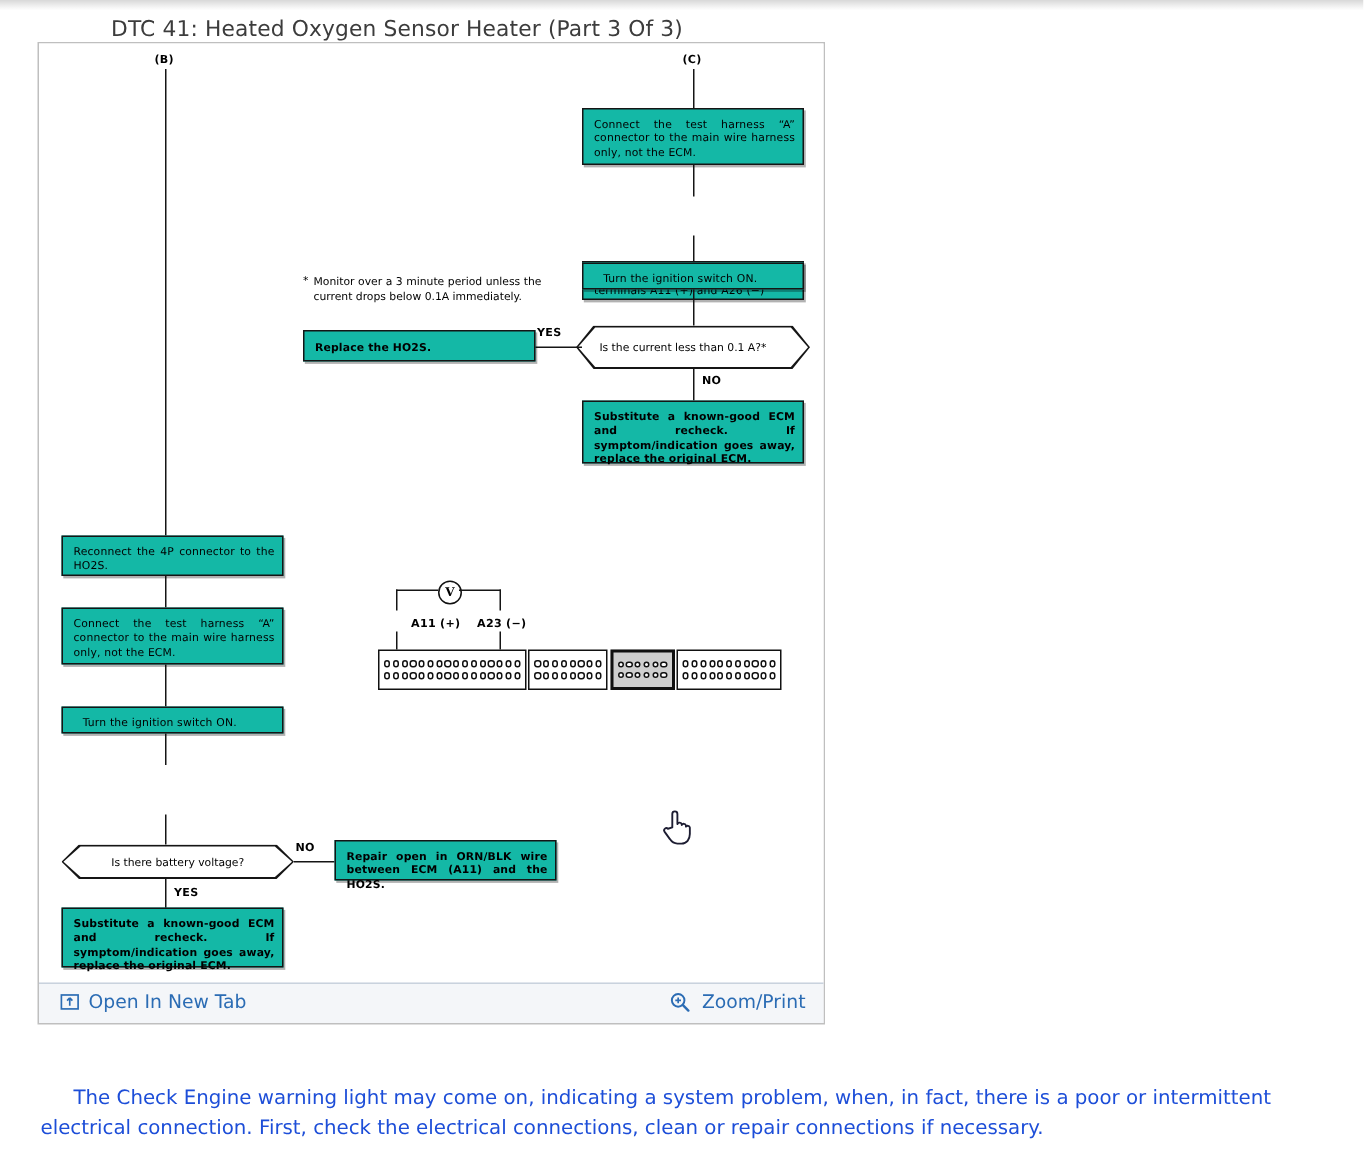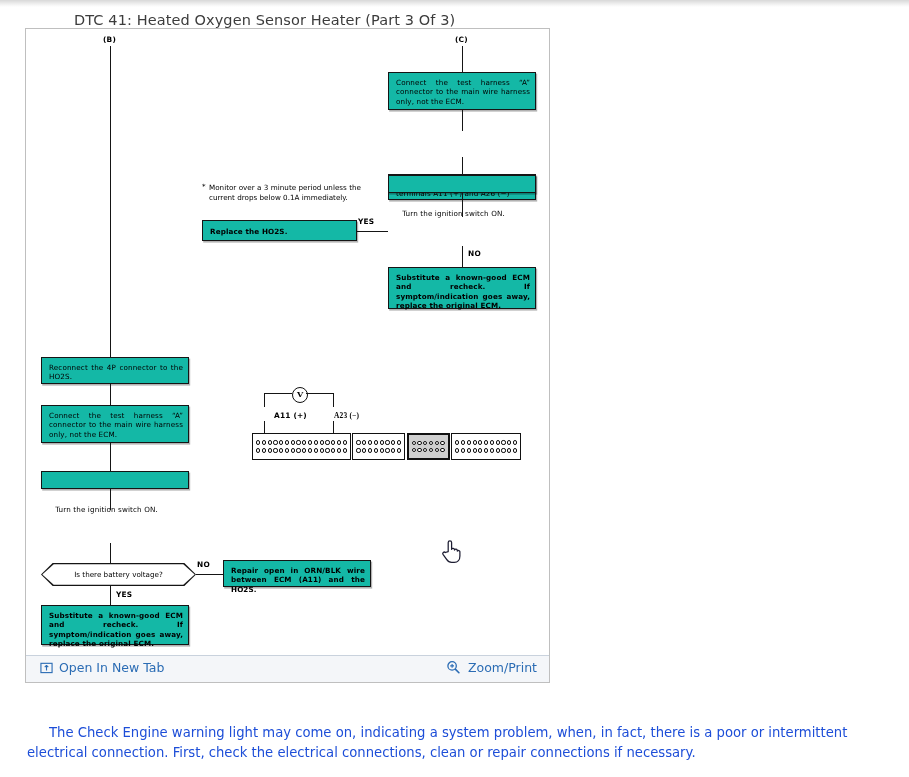--- a/index.html
+++ b/index.html
@@ -74,20 +74,21 @@
     gap: 6px;
     color: #2b6cb4;
     font-size: 12.5px;
     cursor: pointer;
   }
   .tb-right {
     position: absolute;
     right: 12px;
     top: 4px;
     display: flex;
+    align-items: center;
     gap: 8px;
     color: #2b6cb4;
     font-size: 12.5px;
     cursor: pointer;
   }
   .icon-svg { display: block; }
   .box {
     position: absolute;
     border: 1.4px solid #151515;
     background: #14b8a6;
@@ -99,21 +100,21 @@
   .box .txt {
     position: absolute;
     left: 7px;
     right: 5px;
     top: 5px;
     font-size: 7.2px;
     line-height: 9.4px;
     letter-spacing: .12px;
     text-align: justify;
   }
-  .box.center .txt { text-align: center; left: 4px; right: 21px; margin-top: 28px; }
+  .box.center .txt { text-align: center; left: 4px; right: 21px; }
   .box.bold .txt { font-weight: bold; }
 
   .hex {
     position: absolute;
     box-sizing: border-box;
     color: #000;
   }
   .hex .hexshape {
     position: absolute;
     inset: 0;
@@ -272,20 +273,25 @@
     <div class="box" style="left:362px; top:102px; width:148px; height:26px;margin-top:43px;">
       <div class="txt">Connect an ammeter between terminals A11 (+) and A26 (−)</div>
     </div>
     <div class="vline" style="left:436px; top:128px; height:18px;"></div>
 
     <div class="box center" style="left:362px; top:146px; width:148px; height:18px;">
       <div class="txt" style="top:5px;">Turn the ignition switch ON.</div>
     </div>
     <div class="vline" style="left:436px; top:164px; height:24px;"></div>
 
+    <div class="hex" style="left:358px; top:188px; width:156px; height:29px;">
+      <div class="hexshape"></div>
+      <div class="hexinner"></div>
+      <div class="txt">Is the current less than 0.1 A?*</div>
+    </div>
 
     <div class="hline" style="left:330px; top:202px; width:32px;"></div>
     <div class="lbl-sm" style="left:332px; top:188px;">YES</div>
     <div class="box bold" style="left:176px; top:191px; width:155px; height:21px;">
       <div class="txt" style="top:6px;">Replace the HO2S.</div>
     </div>
 
     <div class="note" style="left:183px; top:154px; width:152px;">
       <span class="star">*</span>
       <span>Monitor over a 3 minute period unless the current drops below 0.1A immediately.</span>
@@ -302,21 +308,21 @@
       <div class="vmeter" style="left:66px; top:0px;">
         <span>V</span>
       </div>
 
       <div class="hline" style="left:38px; top:6px; width:28px;"></div>
       <div class="hline" style="left:80px; top:6px; width:28px;"></div>
       <div class="vline" style="left:38px; top:6px; height:14px;"></div>
       <div class="vline" style="left:107px; top:6px; height:14px;"></div>
 
       <div class="lbl-sm" style="left:24px; top:24px;margin-left:24px;">A11 (+)</div>
-      <div class="lbl-sm" style="left:108px; top:24px;font-family:Liberation Serif, serif;">A23 (−)</div>
+      <div class="lbl-sm" style="left:92px; top:24px;">A23 (−)</div>
 
       <div class="vline" style="left:38px; top:34px; height:14px;"></div>
       <div class="vline" style="left:107px; top:34px; height:14px;"></div>
 
       <div class="conn-row" style="left:26px; top:46px;">
         <div class="conn-blk">
           <div class="pin-row">
             <i class="pin"></i>
               <i class="pin"></i>
               <i class="pin"></i>

